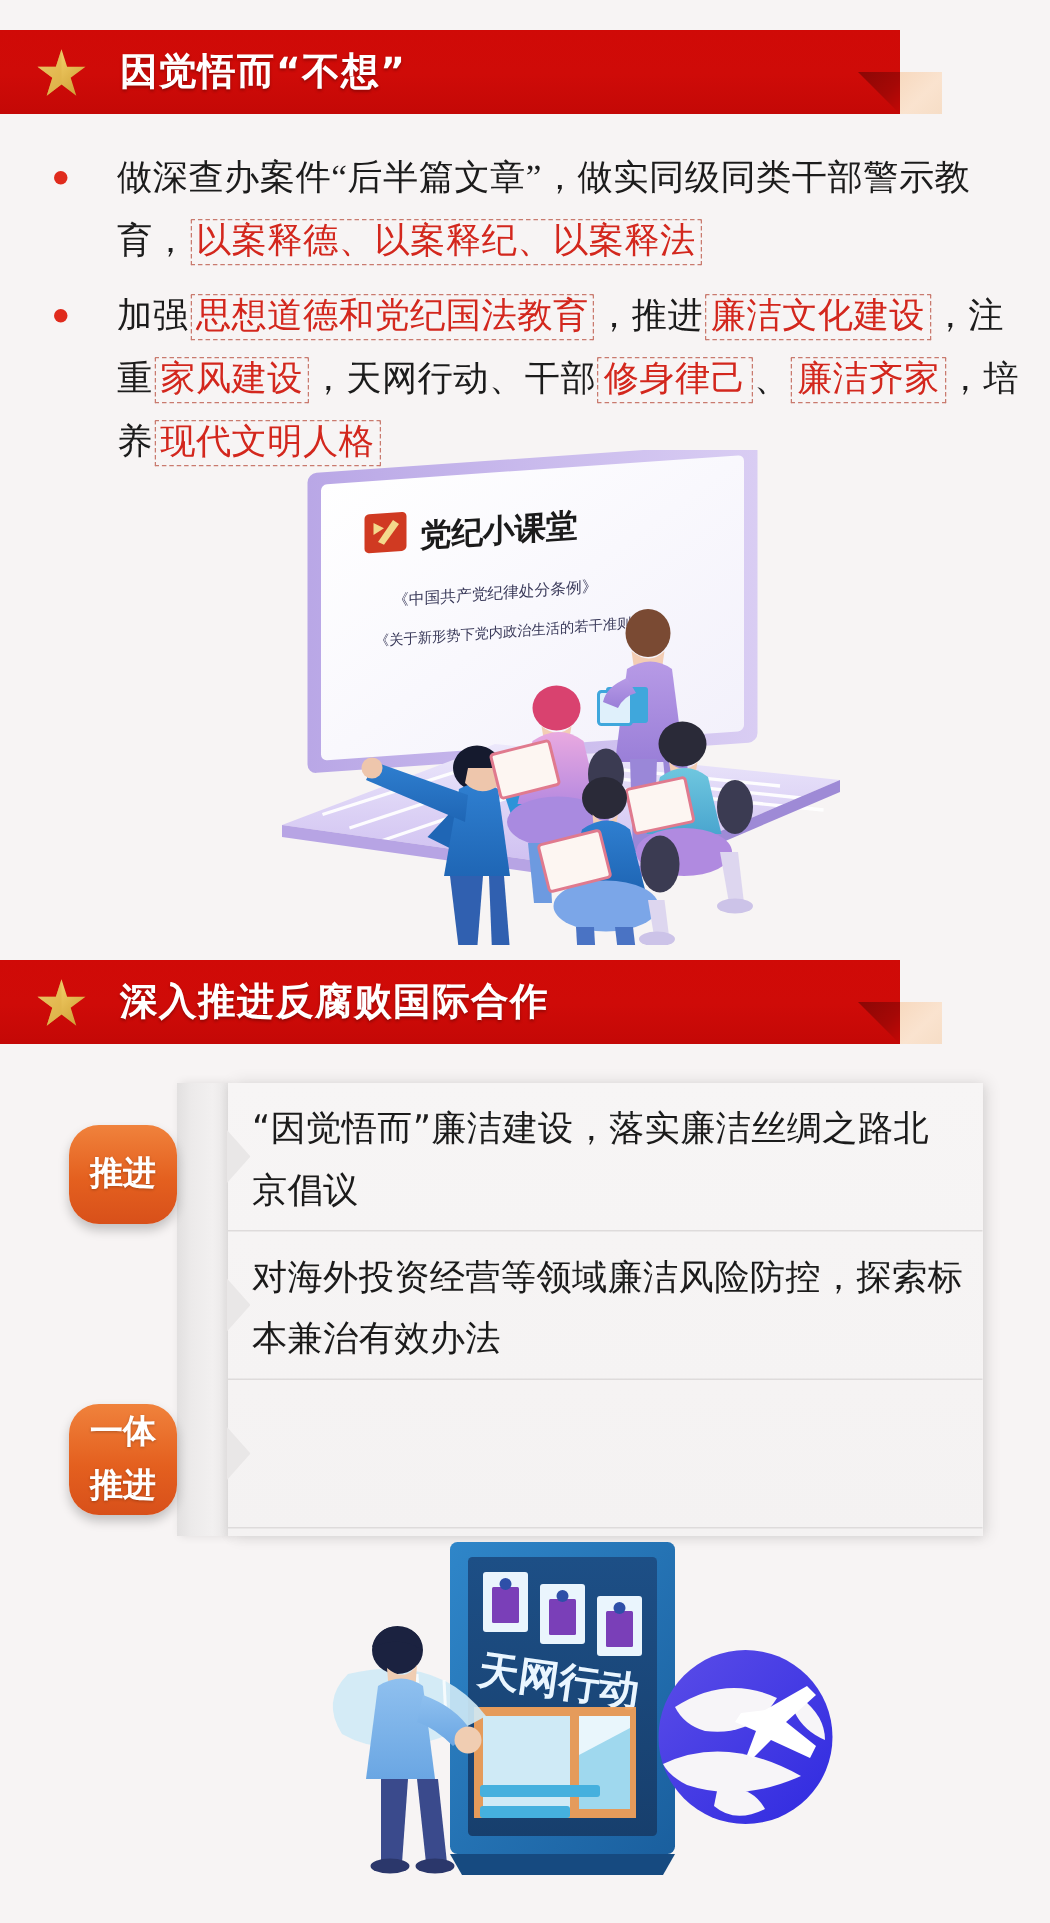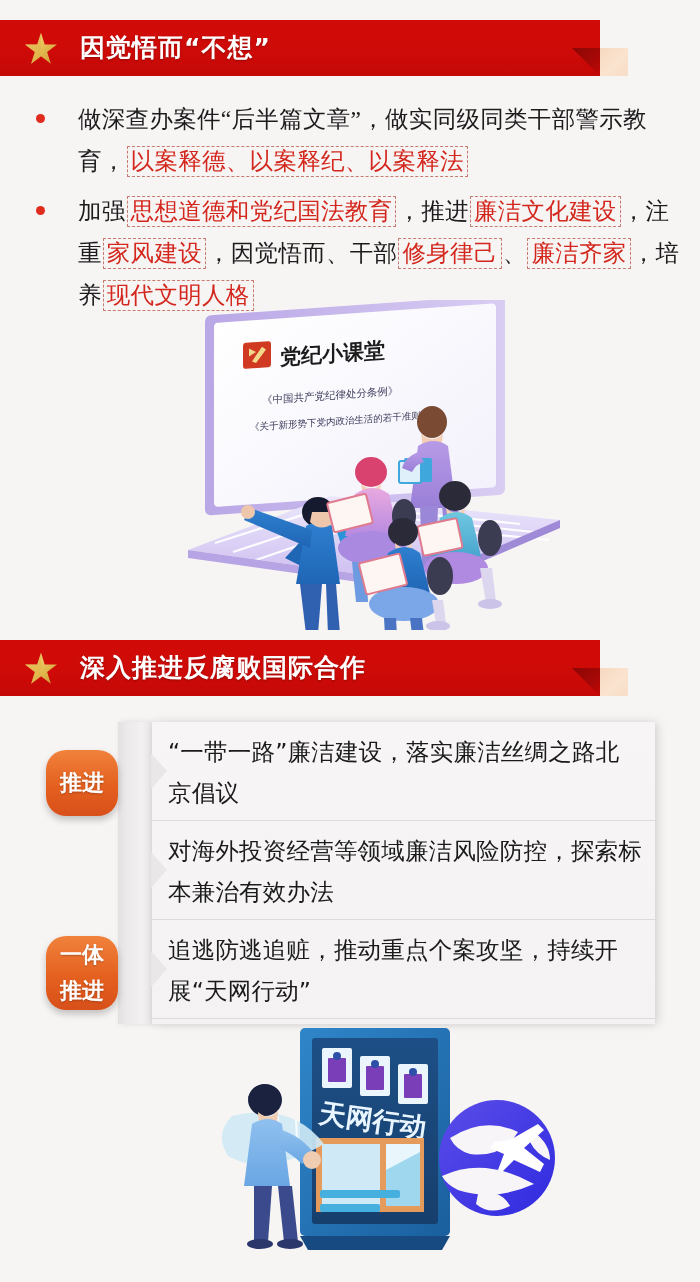--- a/index.html
+++ b/index.html
@@ -126,21 +126,21 @@
 
   <div class="bullets" style="top:98px;left:0;right:0;position:absolute;">
 
     <div class="bullet-row">
       <div class="bullet-dot"></div>
       <div class="btext"><span>做深查办案件“后半篇文章”，做实同级同类干部警示教育，</span><span class="hl">以案释德、以案释纪、以案释法</span></div>
     </div>
 
     <div class="bullet-row" style="margin-top:8px;">
       <div class="bullet-dot"></div>
-      <div class="btext"><span>加强</span><span class="hl">思想道德和党纪国法教育</span><span>，推进</span><span class="hl">廉洁文化建设</span><span>，注重</span><span class="hl">家风建设</span><span>，因觉悟而、干部</span><span class="hl">修身律己</span><span>、</span><span class="hl">廉洁齐家</span><span>，培养</span><span class="hl">现代文明人格</span></div>
+      <div class="btext"><span>加强</span><span class="hl">思想道德和党纪国法教育</span><span>，推进</span><span class="hl">廉洁文化建设</span><span>，注重</span><span class="hl">家风建设</span><span>，天网行动、干部</span><span class="hl">修身律己</span><span>、</span><span class="hl">廉洁齐家</span><span>，培养</span><span class="hl">现代文明人格</span></div>
     </div>
 
   </div>
 
   <svg class="illu1" style="top:300px;" viewBox="0 0 700 330">
     <defs>
       <linearGradient id="scr" x1="0" y1="0" x2="1" y2="1">
         <stop offset="0%" stop-color="#ffffff"></stop>
           <stop offset="100%" stop-color="#f3f1fb"></stop>
       </linearGradient>
@@ -267,29 +267,28 @@
       <polygon points="50,2 50,71 21,93 32,58 3,36 39,36" fill="#dfb34a" opacity=".55"></polygon>
     </svg>
     <div class="title">深入推进反腐败国际合作</div>
   </div>
 
   <div class="graybar"></div>
 
   <div class="panel">
     <div class="row">
       <div class="notch"></div>
-      <div class="rtext">“一带一路”廉洁建设，落实廉洁丝绸之路北京倡议</div>
+      <div class="rtext">“因觉悟而”廉洁建设，落实廉洁丝绸之路北京倡议</div>
     </div>
     <div class="row">
       <div class="notch"></div>
       <div class="rtext">对海外投资经营等领域廉洁风险防控，探索标本兼治有效办法</div>
     </div>
     <div class="row">
       <div class="notch"></div>
-      <div class="rtext">追逃防逃追赃，推动重点个案攻坚，持续开展“天网行动”</div>
     </div>
   </div>
 
   <div class="badge b1">
     <span>推进</span>
   </div>
   <div class="badge b3">
     <span>一体</span>
     <span>推进</span>
   </div>

